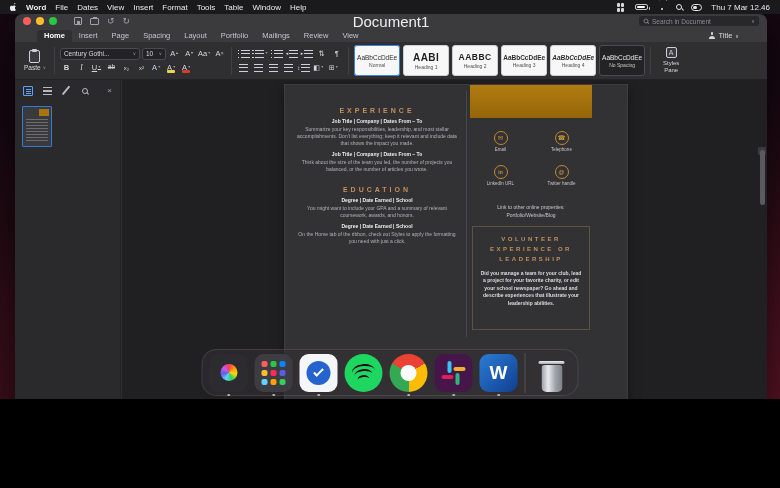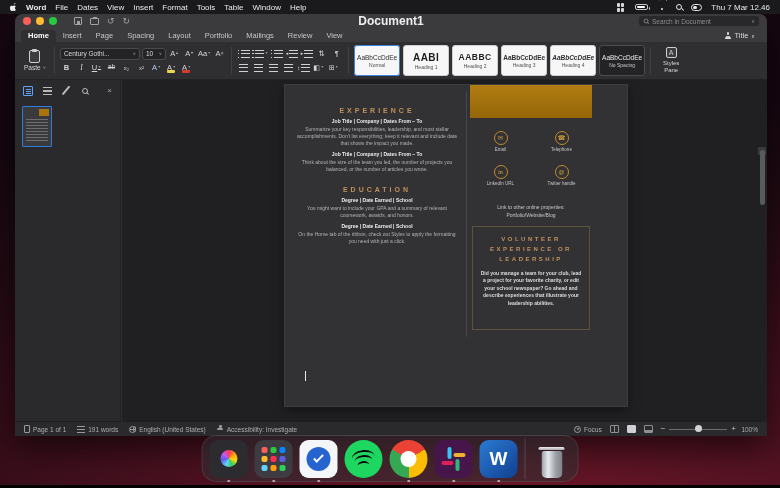--- a/index.html
+++ b/index.html
@@ -1,18 +1,18 @@
 <!DOCTYPE html>
 <html><head>
 <meta charset="utf-8">
 <style>
   *{margin:0;padding:0;box-sizing:border-box}
   html,body{background:#000}
   body{font-family:"Liberation Sans",sans-serif;-webkit-font-smoothing:antialiased}
-  .screen{position:relative;width:780px;height:485px;overflow:hidden;
+  .screen{position:relative;width:780px;height:399px;overflow:hidden;
     background:radial-gradient(130% 95% at 68% 112%, #73182a 0%, #47101f 40%, #220a13 78%, #160710 100%)}
 
   
   .menubar{position:absolute;left:0;top:0;width:780px;height:14px;background:rgba(27,27,29,.96);
     display:flex;align-items:center;padding:0 10px;gap:9px;font-size:8px;color:#e9e9ec;z-index:40}
   .mb-item{white-space:nowrap}
   .mb-item.app{font-weight:700}
   .mb-apple{width:7px;height:8px;display:inline-block}
   .mb-right{margin-left:auto;display:flex;align-items:center;gap:9px}
   .ic-grid{width:9px;height:9px;display:grid;grid-template-columns:3px 3px;gap:1px}
@@ -38,31 +38,31 @@
     display:flex;align-items:center;padding:0 8px;gap:5px}
   .tl{width:8px;height:8px;border-radius:50%}
   .tl.red{background:#ff5f57}.tl.yellow{background:#febc2e}.tl.green{background:#28c840}
   .tb-icons{display:flex;align-items:center;gap:8px;margin-left:12px;color:#a2a2a6;font-size:9px;line-height:1}
   .ic-save{width:8px;height:8px;border:1px solid #a2a2a6;border-radius:1px;position:relative}
   .ic-save::before{content:"";position:absolute;left:1.5px;bottom:0;width:3.5px;height:3px;background:#a2a2a6}
   .ic-print{width:9px;height:7px;border:1px solid #a2a2a6;border-radius:1px;position:relative}
   .ic-print::before{content:"";position:absolute;left:1.5px;top:-2px;width:4.5px;height:2px;background:#a2a2a6}
   .g-undo::before{content:"↺"}.g-redo::before{content:"↻"}
   .tb-title{position:absolute;left:50%;top:0;transform:translateX(-50%);height:14px;display:flex;align-items:center;
-    font-size:12px;font-weight:700;color:#ededf0}
+    font-size:15px;font-weight:400;color:#ededf0}
   .tb-search{position:absolute;right:8px;top:2px;width:120px;height:10px;background:#28282a;border-radius:3px;
     display:flex;align-items:center;gap:3px;padding:0 4px}
   .tb-search .mag{transform:scale(.8);border-color:#8e8e93}
   .tb-search .mag::after{background:#8e8e93}
   .tb-search input{all:unset;flex:1;font-size:6.5px;color:#9a9a9f;font-family:"Liberation Sans",sans-serif}
   .tb-search input::placeholder{color:#8e8e93}
   .g-chev::before{content:"∨"}
   .tb-search .g-chev{font-size:5px;color:#8e8e93}
 
-  .tabrow{position:absolute;left:0;top:14px;right:0;height:14px;background:#3b3b3e;display:flex;align-items:flex-end;padding:0 6px}
+  .tabrow{position:absolute;left:0;top:14px;right:0;height:14px;background:#3b3b3e;display:flex;align-items:flex-end;padding:0 22px}
   .rtab{font-size:7.5px;color:#c6c6ca;padding:2.5px 7px;border-radius:4px 4px 0 0;line-height:1}
   .rtab.active{color:#fff;font-weight:700;background:#2f2f31}
   .share{margin-left:auto;display:flex;align-items:center;gap:3px;color:#d8d8db;font-size:7.5px;padding:0 6px 2px 0}
   .ic-person{width:7px;height:7px;position:relative}
   .ic-person::before{content:"";position:absolute;left:2.1px;top:0;width:2.8px;height:2.8px;border-radius:50%;background:#d8d8db}
   .ic-person::after{content:"";position:absolute;left:.5px;bottom:0;width:6px;height:3px;border-radius:3px 3px 0 0;background:#d8d8db}
   .share .g-chev{font-size:5px}
 
   
   .ribbon{position:absolute;left:0;top:28px;right:0;height:38px;background:#2f2f31;border-bottom:1px solid #222225;

